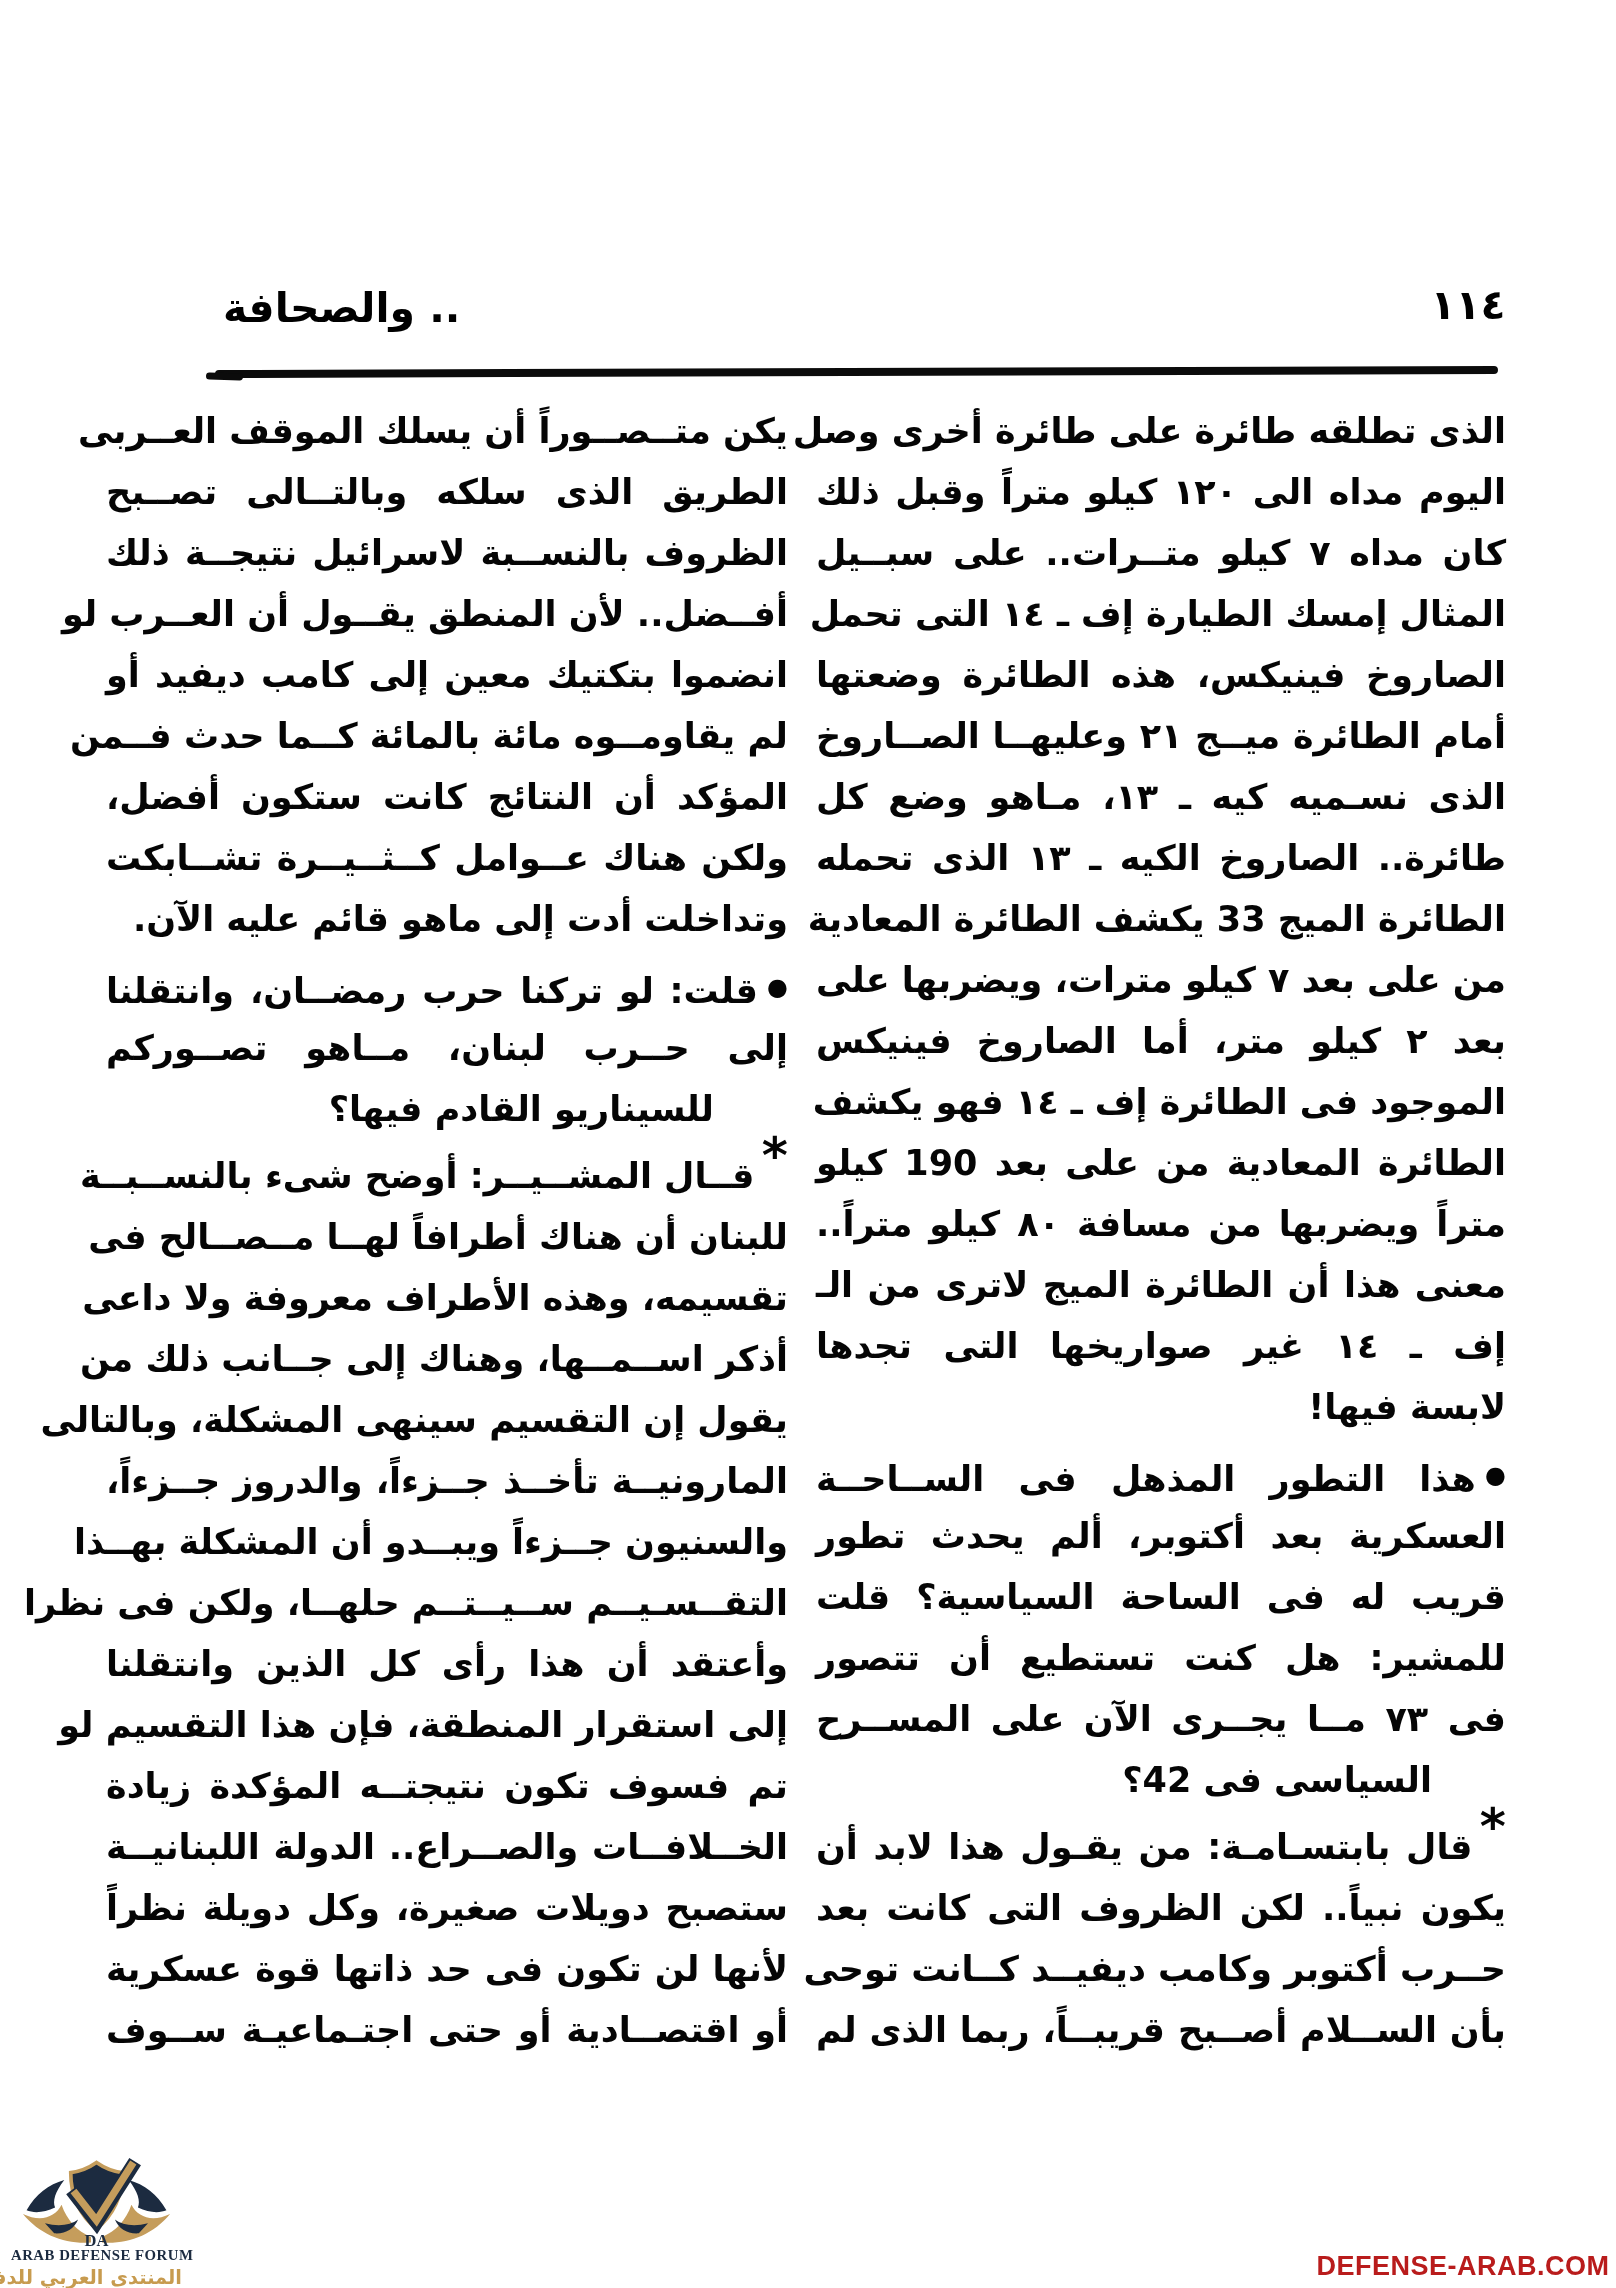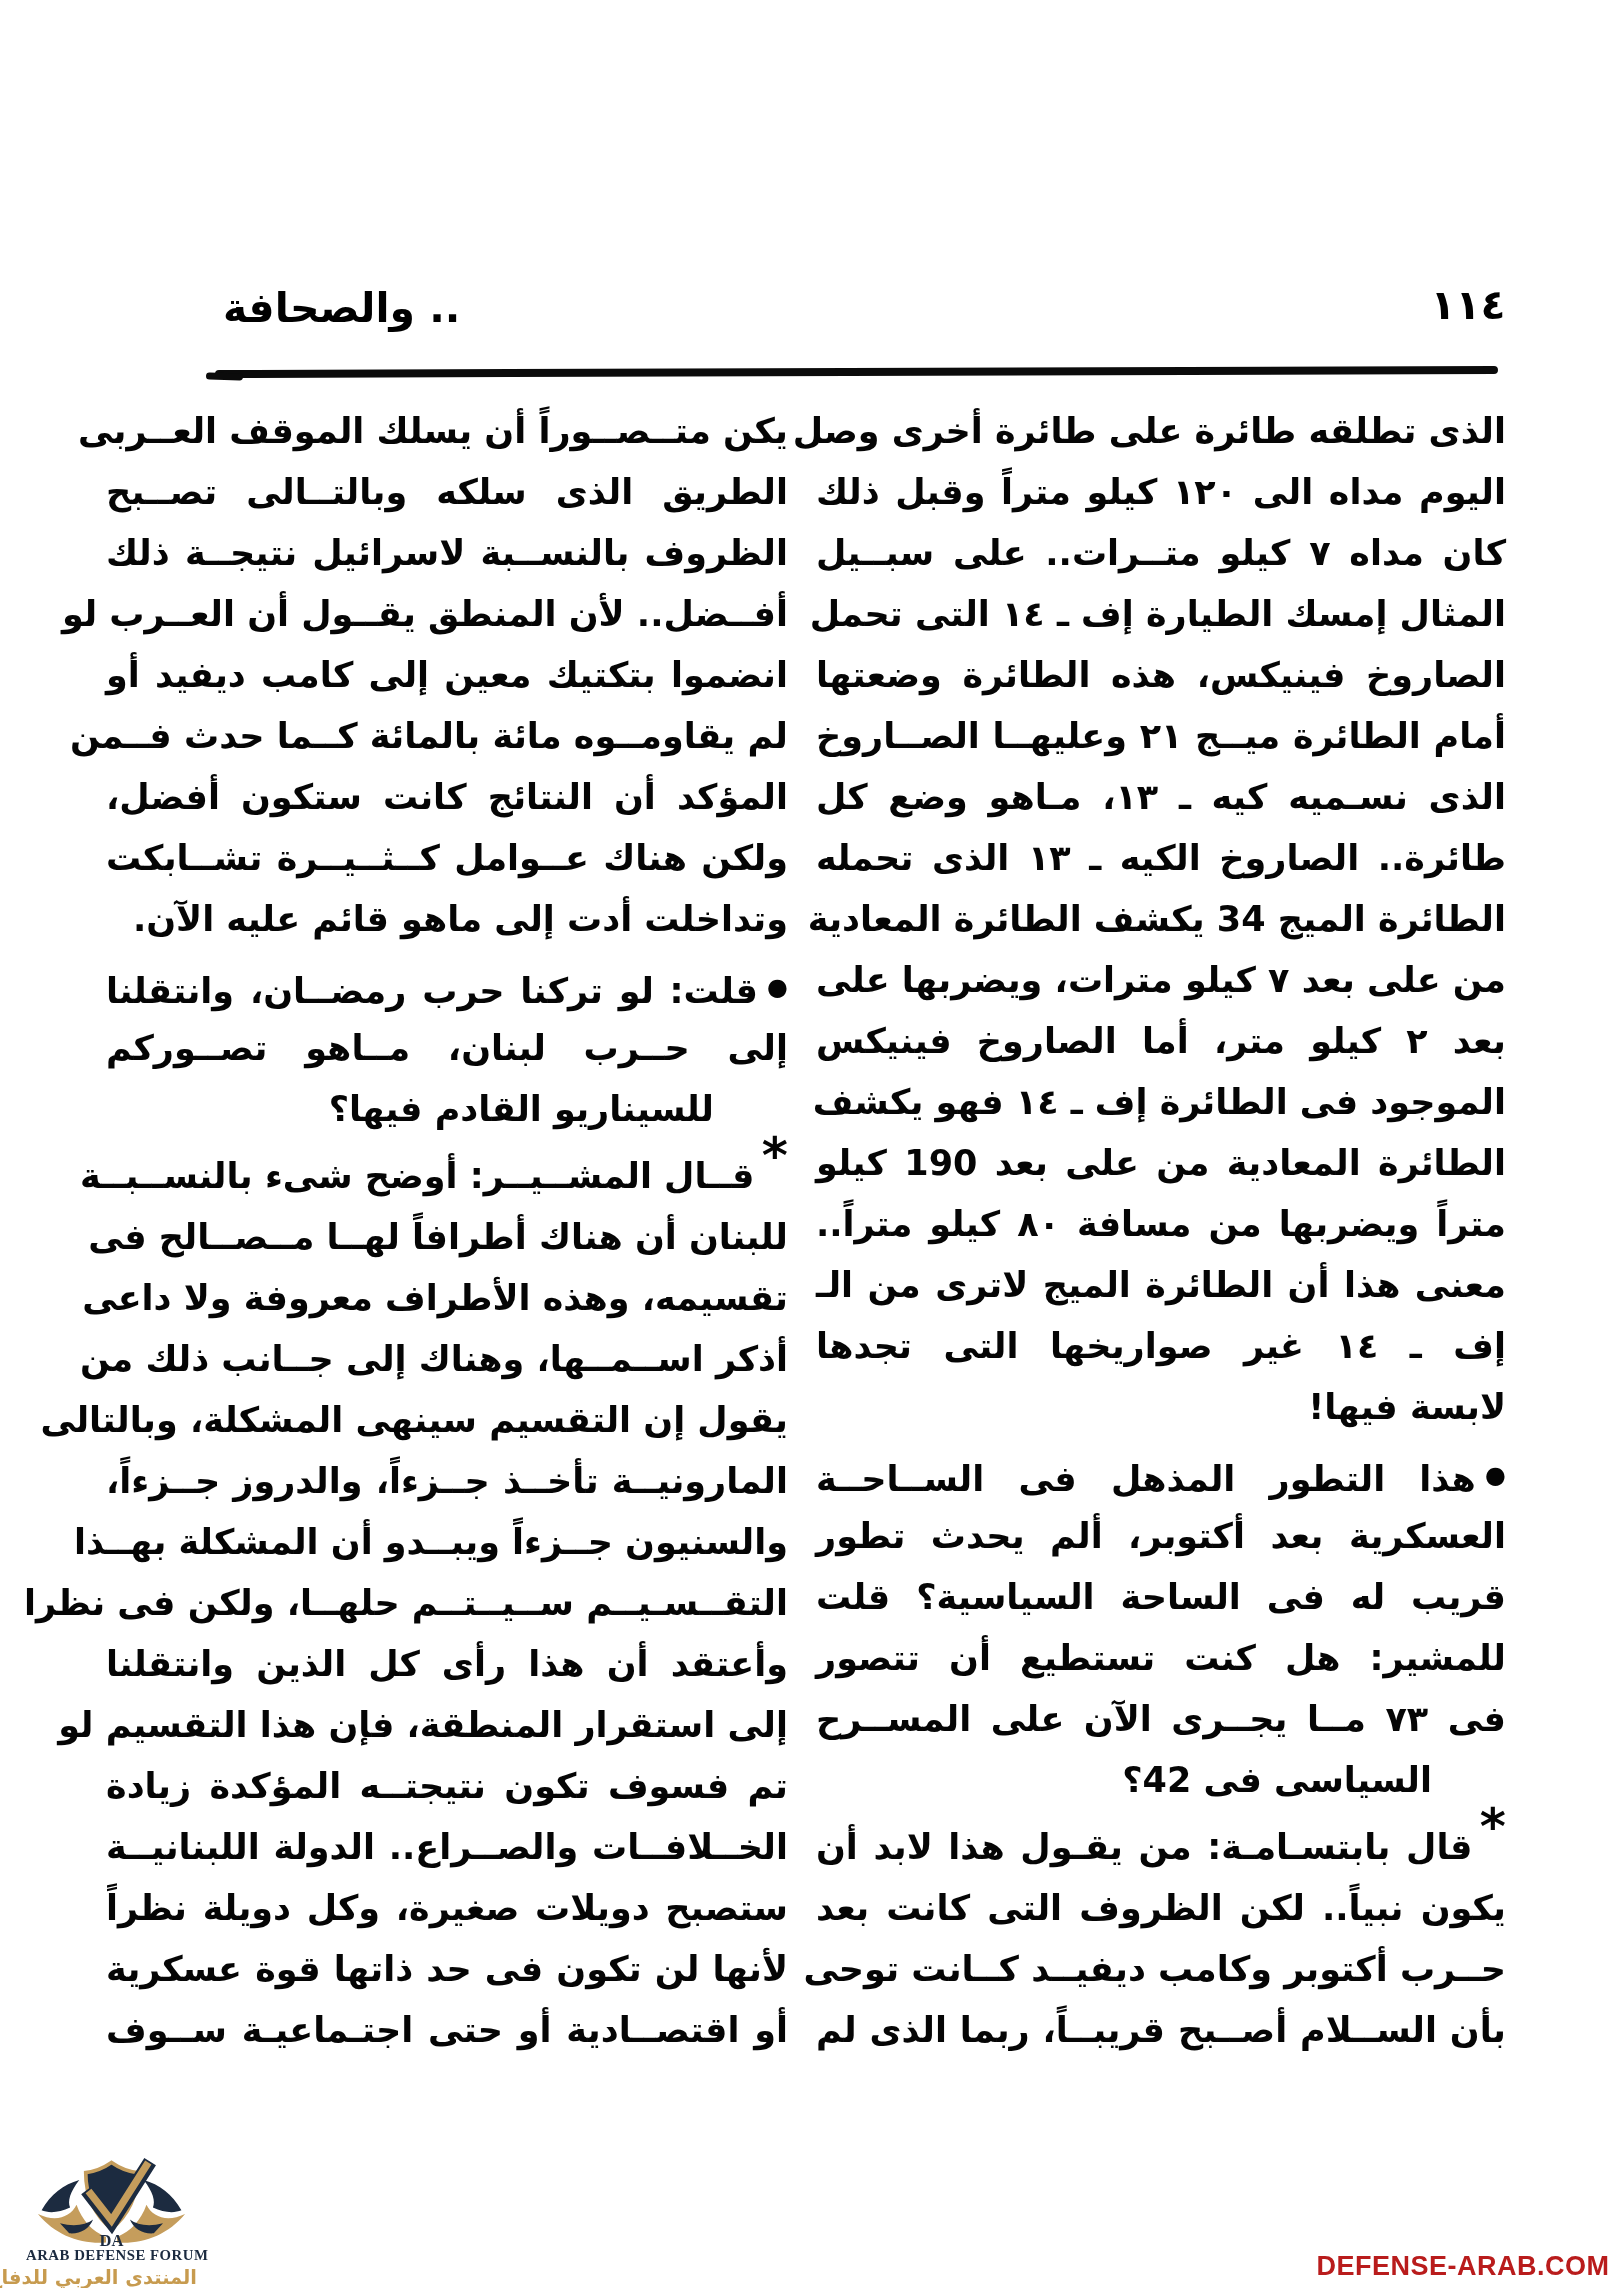--- a/index.html
+++ b/index.html
@@ -45,21 +45,21 @@
   .line.align-right{text-align-last:right;}
   .line.align-indent{text-align-last:right;padding-left:0;padding-right:74px;}
   .marker{display:inline-block;}
   .marker.bullet{font-size:24px;vertical-align:8.3px;margin-left:9.2px;}
   .marker.star{
     font-size:50px;position:relative;top:-14.8px;margin-left:7.4px;line-height:0;
   }
 
   
   .logo{
-    position:absolute;left:26px;bottom:0px;width:171px;text-align:center;
+    position:absolute;left:11px;bottom:0px;width:171px;text-align:center;
   }
   .logo svg{display:block;margin:0 auto;}
   .logo-name-en{
     font-family:"Liberation Serif",serif;font-weight:bold;font-size:14.8px;
     color:#1c2b40;letter-spacing:0.5px;white-space:nowrap;margin-top:-1.8px;
   }
   .logo-name-ar{
     direction:rtl;font-size:19.4px;color:#c79b4f;font-weight:bold;
     white-space:nowrap;margin-top:1.8px;
   }
@@ -83,21 +83,21 @@
     <div class="column right">
         <div class="paragraph plain">
           <div class="line">الذى تطلقه طائرة على طائرة أخرى وصل</div>
           <div class="line">اليوم مداه الى ١٢٠ كيلو متراً وقبل ذلك</div>
           <div class="line">كان مداه ٧ كيلو متــرات.. على سبــيل</div>
           <div class="line">المثال إمسك الطيارة إف ـ ١٤ التى تحمل</div>
           <div class="line">الصاروخ فينيكس، هذه الطائرة وضعتها</div>
           <div class="line">أمام الطائرة ميــج ٢١ وعليهــا الصــاروخ</div>
           <div class="line">الذى نسـميه كيه ـ ١٣، مـاهو وضع كل</div>
           <div class="line">طائرة.. الصاروخ الكيه ـ ١٣ الذى تحمله</div>
-          <div class="line">الطائرة الميج 34 يكشف الطائرة المعادية</div>
+          <div class="line">الطائرة الميج 33 يكشف الطائرة المعادية</div>
           <div class="line">من على بعد ٧ كيلو مترات، ويضربها على</div>
           <div class="line">بعد ٢ كيلو متر، أما الصاروخ فينيكس</div>
           <div class="line">الموجود فى الطائرة إف ـ ١٤ فهو يكشف</div>
           <div class="line">الطائرة المعادية من على بعد 190 كيلو</div>
           <div class="line">متراً ويضربها من مسافة ٨٠ كيلو متراً..</div>
           <div class="line">معنى هذا أن الطائرة الميج لاترى من الـ</div>
           <div class="line">إف ـ ١٤ غير صواريخها التى تجدها</div>
           <div class="line align-right">لابسة فيها!</div>
         </div>
         <div class="paragraph bullet">

